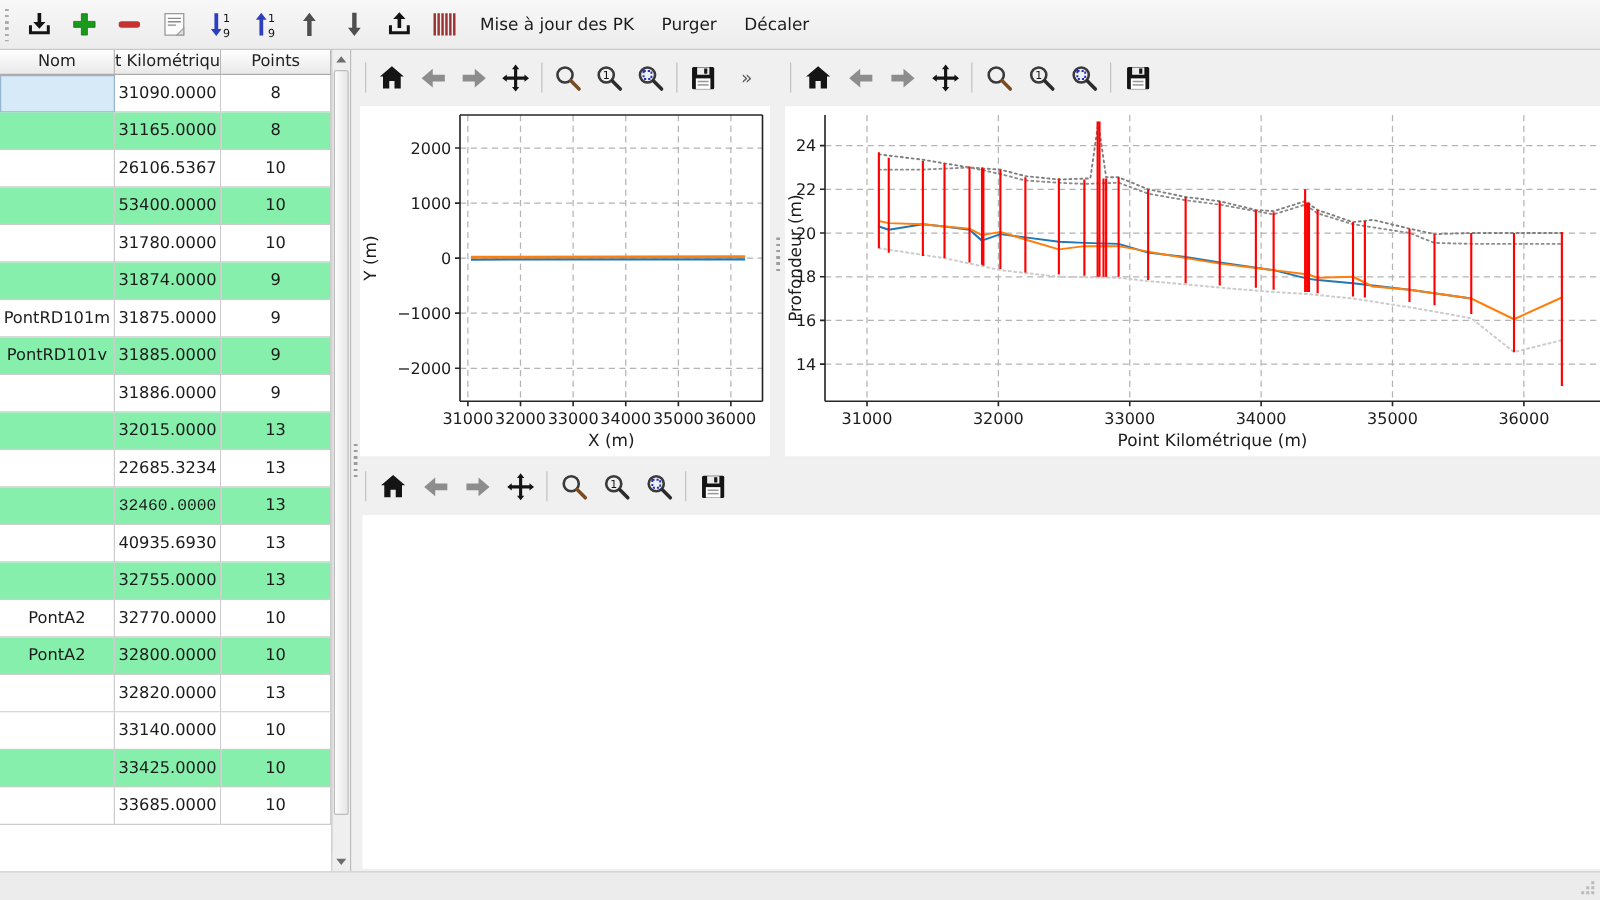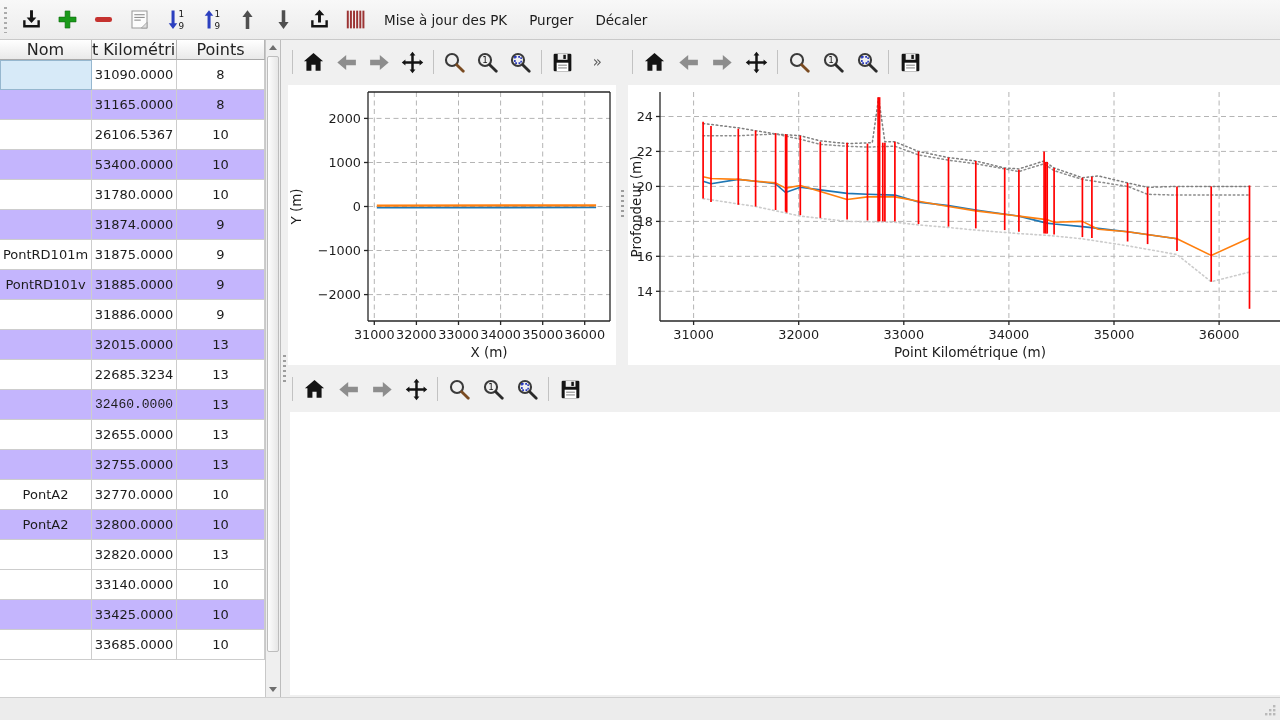--- a/index.html
+++ b/index.html
@@ -34,28 +34,28 @@
   }
 
   
   #left-panel{
     position:absolute;left:0;top:40px;width:281px;height:657px;
     background:#fff;border-right:1px solid #bdbdbd;box-sizing:border-box;overflow:hidden;
   }
   #tbl-header{display:flex;height:20px;}
   .hcell{
     box-sizing:border-box;height:20px;line-height:19px;text-align:center;
-    font-size:16px;color:#222;
+    font-size:13px;color:#222;
     background:linear-gradient(#ffffff,#e9e9e9);
     border-right:1px solid #b6b6b6;border-bottom:1px solid #a9a9a9;
     overflow:hidden;white-space:nowrap;
   }
   #tbl-body{position:absolute;left:0;top:20px;width:265px;height:637px;overflow:hidden;background:#fff;}
   .trow{display:flex;height:30px;box-sizing:border-box;}
-  .trow.alt .tcell{background:#c4b5fd;}
+  .trow.alt .tcell{background:#86efac;}
   .tcell{
     box-sizing:border-box;height:30px;line-height:29px;text-align:center;
     font-size:13px;background:#fff;
     border-right:1px solid #cdcdcd;border-bottom:1px solid #cdcdcd;
     overflow:hidden;white-space:nowrap;
   }
   .tcell.sel{background:#d7eaf8;border:1px solid #96b7cf;}
 
   
   #tbl-scroll{
@@ -257,21 +257,21 @@
           <div class="tcell" style="width: 85px;">22685.3234</div>
           <div class="tcell" style="width: 88px;">13</div>
         </div>
         <div class="trow alt">
           <div class="tcell" style="width: 92px;"></div>
           <div class="tcell" style="width: 85px; font-family: Liberation Mono, monospace;">32460.0000</div>
           <div class="tcell" style="width: 88px;">13</div>
         </div>
         <div class="trow">
           <div class="tcell" style="width: 92px;"></div>
-          <div class="tcell" style="width: 85px;">32655.0000</div>
+          <div class="tcell" style="width: 85px;">40935.6930</div>
           <div class="tcell" style="width: 88px;">13</div>
         </div>
         <div class="trow alt">
           <div class="tcell" style="width: 92px;"></div>
           <div class="tcell" style="width: 85px;">32755.0000</div>
           <div class="tcell" style="width: 88px;">13</div>
         </div>
         <div class="trow">
           <div class="tcell" style="width: 92px;">PontA2</div>
           <div class="tcell" style="width: 85px;">32770.0000</div>

